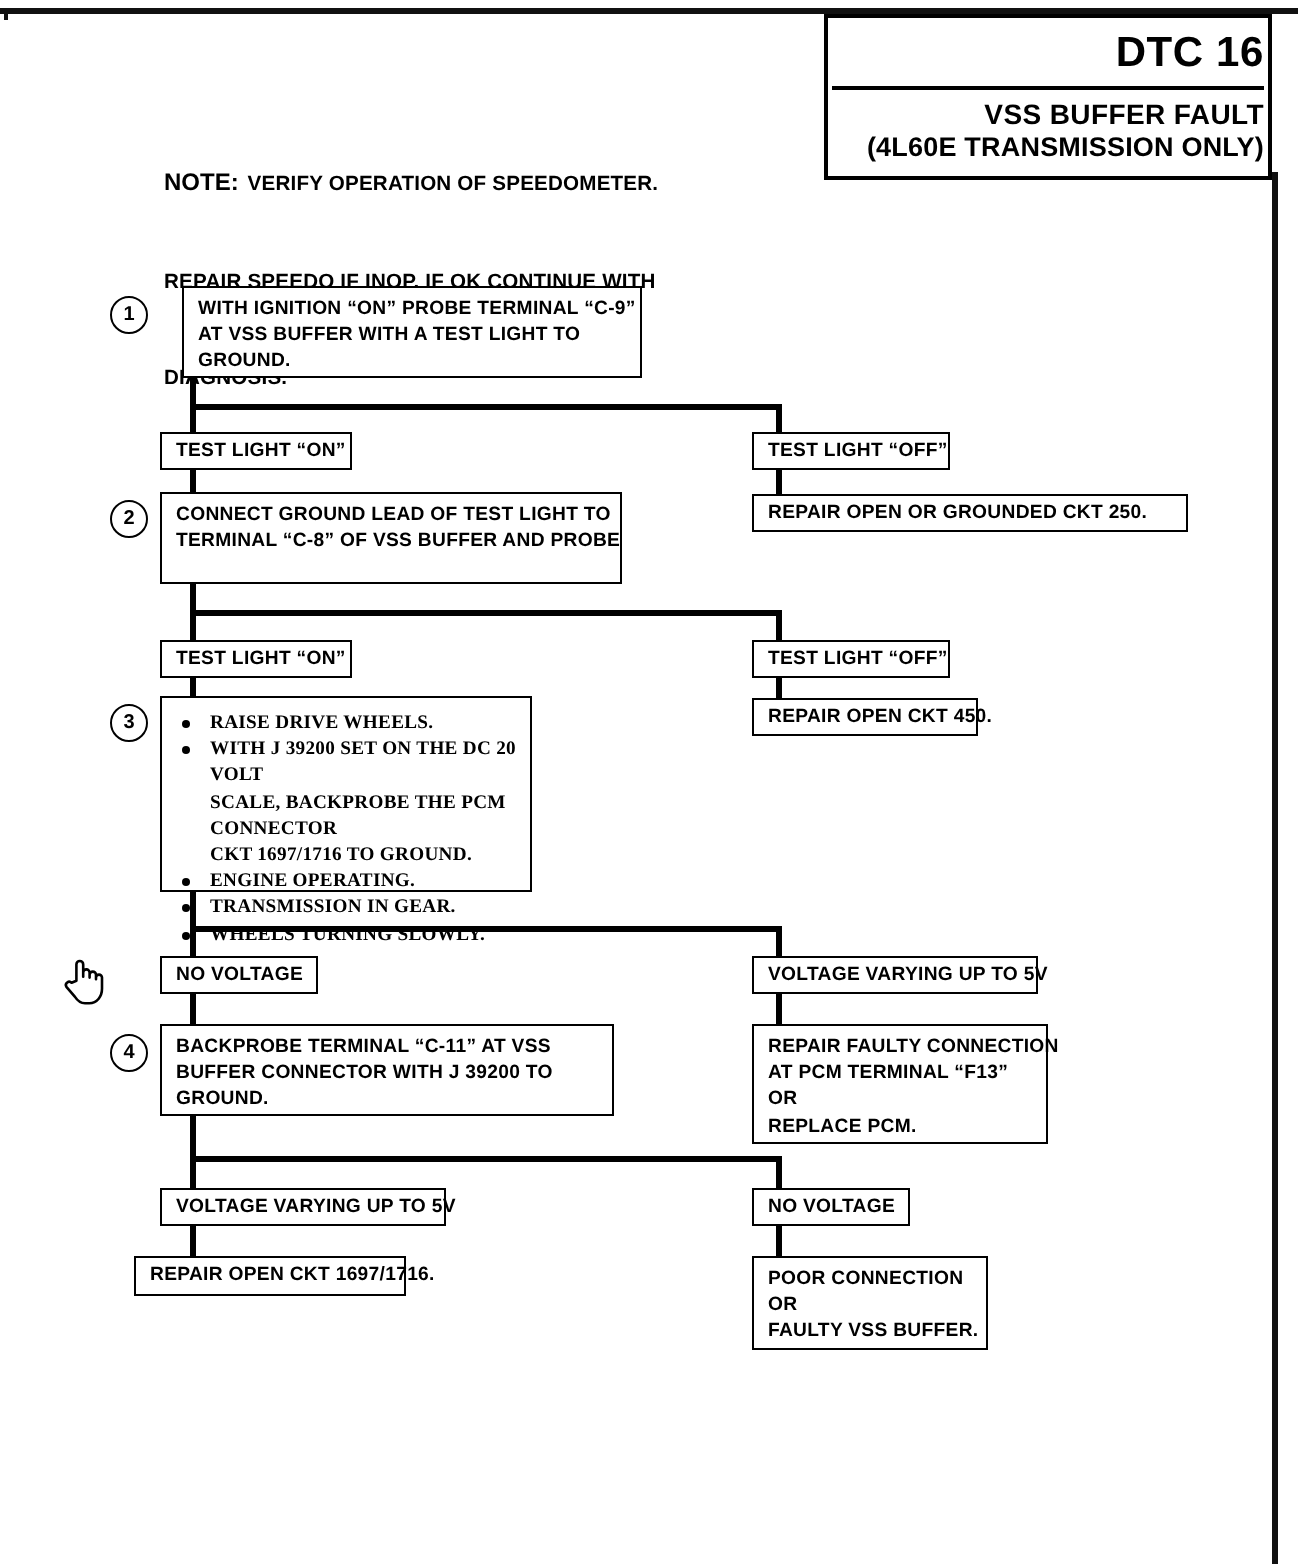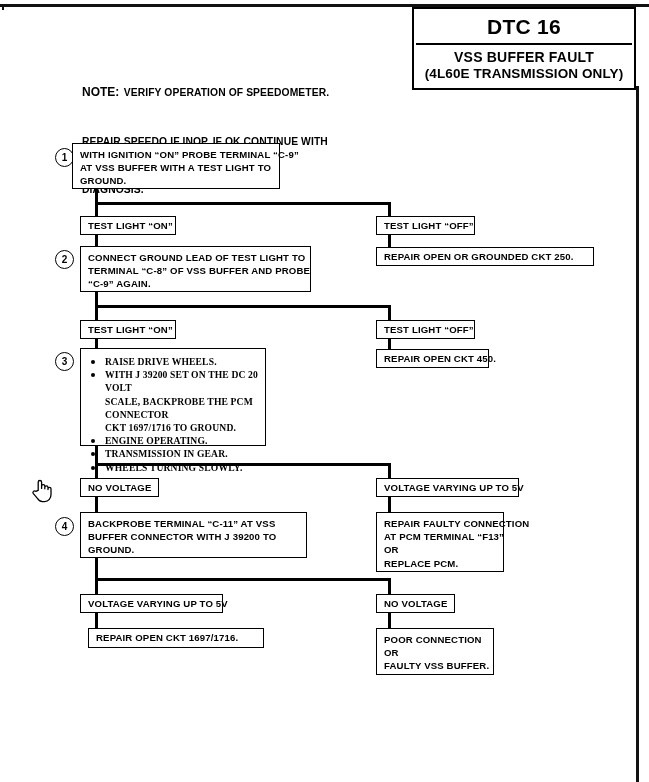--- a/index.html
+++ b/index.html
@@ -43,21 +43,21 @@
   }
 
   
   .title-block {
     position: absolute;
     left: 412px;
     top: 7px;
     width: 224px;
     border: 2px solid #000;
     background: #fff;
-    text-align: center;
+    text-align: right;
     box-sizing: border-box;
     padding: 5px 2px 6px 2px;
   }
   .title-dtc {
     font-size: 21px;
     font-weight: bold;
     letter-spacing: 0.3px;
     line-height: 25px;
   }
   .title-div {
@@ -196,21 +196,21 @@
   <div class="note">
     <div>
       <span class="note-label">NOTE:</span>
       <span class="note-text">VERIFY OPERATION OF SPEEDOMETER.</span>
     </div>
     <div class="note-text">REPAIR SPEEDO IF INOP.  IF OK CONTINUE WITH</div>
     <div class="note-text">DIAGNOSIS.</div>
   </div>
 
   <div class="step-circle" style="left:55px; top:148px;">1</div>
-  <div class="box" style="left:72px; top:143px; width:208px; height:46px;">
+  <div class="box" style="left:91px; top:143px; width:230px; height:46px;">
     <span class="ln">WITH IGNITION “ON” PROBE TERMINAL “C-9”</span>
     <span class="ln">AT VSS BUFFER WITH A TEST LIGHT TO</span>
     <span class="ln">GROUND.</span>
   </div>
 
   <div class="vline" style="left:95px; top:189px; height:16px;"></div>
   <div class="hline" style="left:95px; top:202px; width:296px;"></div>
   <div class="vline" style="left:95px; top:202px; height:15px;"></div>
   <div class="vline" style="left:388px; top:202px; height:15px;"></div>
 
@@ -221,21 +221,20 @@
     <span class="ln">TEST LIGHT “OFF”</span>
   </div>
 
   <div class="vline" style="left:95px; top:235px; height:12px;"></div>
   <div class="vline" style="left:388px; top:235px; height:12px;"></div>
 
   <div class="step-circle" style="left:55px; top:250px;">2</div>
   <div class="box" style="left:80px; top:246px; width:231px; height:46px;">
     <span class="ln">CONNECT GROUND LEAD OF TEST LIGHT TO</span>
     <span class="ln">TERMINAL “C-8” OF VSS BUFFER AND PROBE</span>
-    <span class="ln">“C-9” AGAIN.</span>
   </div>
 
   <div class="box label" style="left:376px; top:247px; width:218px; height:19px;">
     <span class="ln">REPAIR OPEN OR GROUNDED CKT 250.</span>
   </div>
 
   <div class="vline" style="left:95px; top:292px; height:14px;"></div>
   <div class="hline" style="left:95px; top:305px; width:296px;"></div>
   <div class="vline" style="left:95px; top:305px; height:16px;"></div>
   <div class="vline" style="left:388px; top:305px; height:16px;"></div>
@@ -292,21 +291,21 @@
   <div class="vline" style="left:95px; top:497px; height:15px;"></div>
   <div class="vline" style="left:388px; top:497px; height:15px;"></div>
 
   <div class="step-circle" style="left:55px; top:517px;">4</div>
   <div class="box" style="left:80px; top:512px; width:227px; height:46px;">
     <span class="ln">BACKPROBE TERMINAL “C-11” AT VSS</span>
     <span class="ln">BUFFER CONNECTOR WITH J 39200 TO</span>
     <span class="ln">GROUND.</span>
   </div>
 
-  <div class="box" style="left:376px; top:512px; width:128px; height:60px;">
+  <div class="box" style="left:376px; top:512px; width:148px; height:60px;">
     <span class="ln">REPAIR FAULTY CONNECTION</span>
     <span class="ln">AT PCM TERMINAL “F13”</span>
     <span class="ln">OR</span>
     <span class="ln">REPLACE PCM.</span>
   </div>
 
   <div class="vline" style="left:95px; top:558px; height:22px;"></div>
   <div class="hline" style="left:95px; top:578px; width:296px;"></div>
   <div class="vline" style="left:95px; top:578px; height:17px;"></div>
   <div class="vline" style="left:388px; top:578px; height:17px;"></div>
@@ -314,21 +313,21 @@
   <div class="box label" style="left:80px; top:594px; width:143px; height:19px;">
     <span class="ln">VOLTAGE VARYING UP TO 5V</span>
   </div>
   <div class="box label" style="left:376px; top:594px; width:79px; height:19px;">
     <span class="ln">NO VOLTAGE</span>
   </div>
 
   <div class="vline" style="left:95px; top:613px; height:16px;"></div>
   <div class="vline" style="left:388px; top:613px; height:16px;"></div>
 
-  <div class="box label" style="left:88px; top:628px; width:176px; height:20px;">
+  <div class="box label" style="left:67px; top:628px; width:136px; height:20px;">
     <span class="ln">REPAIR OPEN CKT 1697/1716.</span>
   </div>
 
   <div class="box" style="left:376px; top:628px; width:118px; height:47px;">
     <span class="ln">POOR CONNECTION</span>
     <span class="ln">OR</span>
     <span class="ln">FAULTY VSS BUFFER.</span>
   </div>
 
   <div class="cursor">

